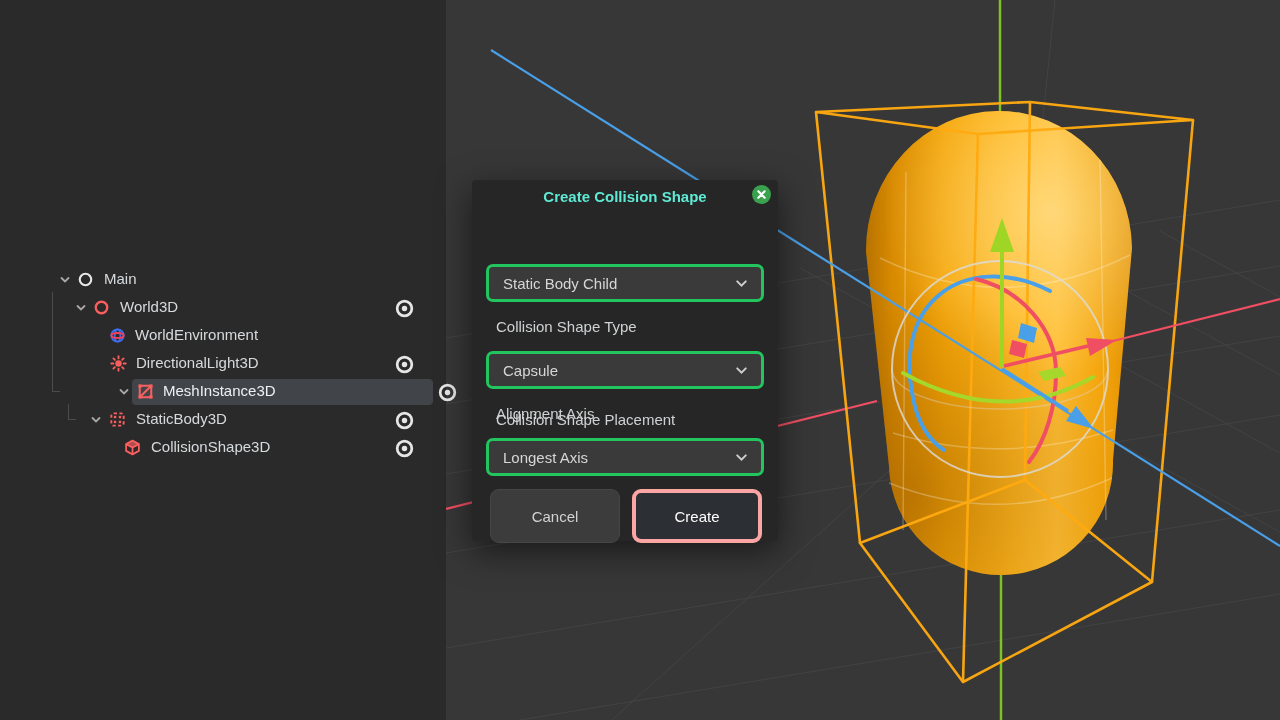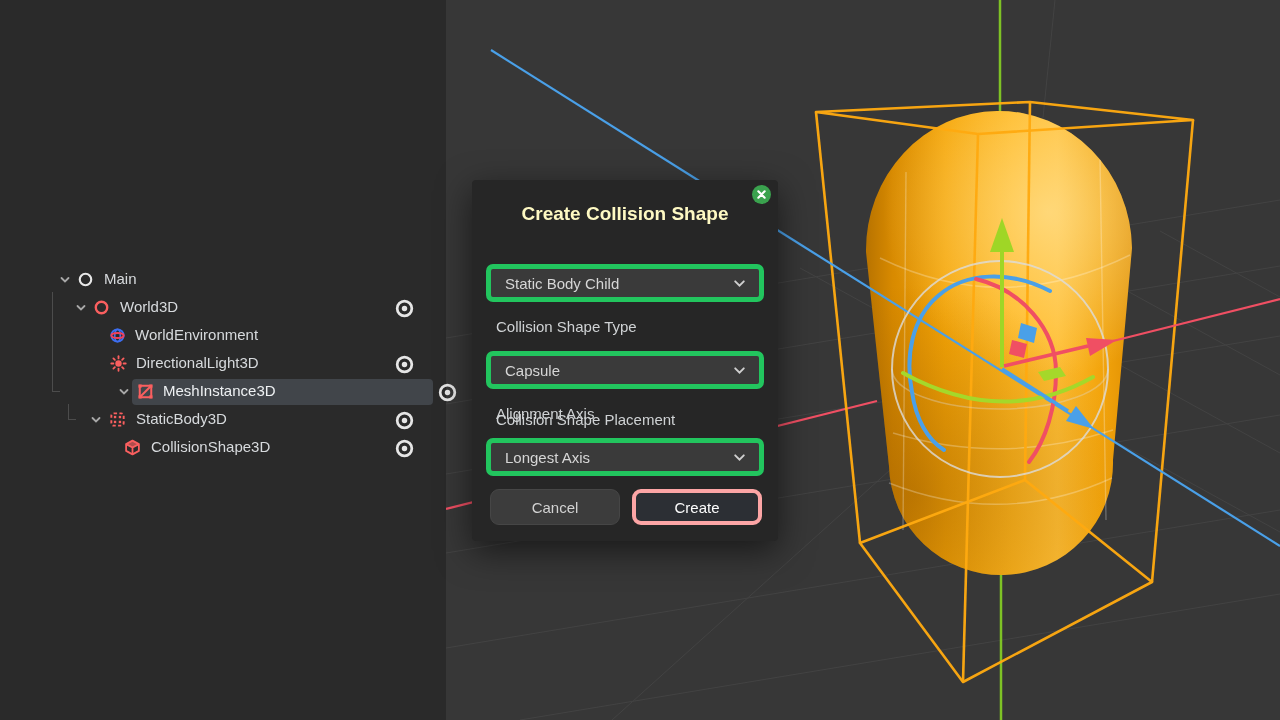--- a/index.html
+++ b/index.html
@@ -16,31 +16,31 @@
   .nlabel{position:absolute;top:4px;font-size:15px;color:#d7dadd;white-space:nowrap;}
   .sel .nlabel{color:#eef1f3;}
   .eye{position:absolute;left:380px;top:3px;width:23px;height:23px;cursor:pointer;}
 
   
   #viewport{position:absolute;left:446px;top:0;width:834px;height:720px;}
 
   
   #dialog{position:absolute;left:472px;top:180px;width:306px;height:361px;
           background:#262626;border-radius:4px;box-shadow:0 10px 34px rgba(0,0,0,.55);}
-  #dlg-title{position:absolute;left:0;top:23px;width:100%;text-align:center;
-             font-size:19px;font-weight:bold;color:#fef9c3;}
+  #dlg-title{position:absolute;left:0;top:8px;width:100%;text-align:center;
+             font-size:15px;font-weight:bold;color:#5eead4;}
   #dlg-close{position:absolute;right:7px;top:5px;width:19px;height:19px;border-radius:50%;
              background:#3aa24e;display:flex;align-items:center;justify-content:center;cursor:pointer;}
   .dlg-label{position:absolute;left:24px;font-size:15px;color:#cfd2d4;}
   .dlg-select{position:absolute;left:14px;width:278px;height:38px;background:#3a3a3a;
-              border:5px solid #22c55e;border-radius:7px;box-sizing:border-box;cursor:pointer;
+              border:3px solid #22c55e;border-radius:7px;box-sizing:border-box;cursor:pointer;
               display:flex;align-items:center;}
   .dlg-select .sel-text{margin-left:14px;font-size:15px;color:#d6d6d6;flex:1;}
   .dlg-select .sel-chev{margin-right:12px;width:15px;height:15px;}
-  .dlg-btn{position:absolute;top:309px;height:36px;width:130px;border-radius:9px;
+  .dlg-btn{position:absolute;top:309px;height:54px;width:130px;border-radius:9px;
            display:flex;align-items:center;justify-content:center;
            font-size:15px;cursor:pointer;box-sizing:border-box;}
   #btn-cancel{left:18px;background:#3c3c3c;color:#d2d2d2;border:1px solid #464646;}
   #btn-create{left:160px;background:#2c2f34;color:#fdfdfd;border:4px solid #fca5a5;}
 </style>
 </head>
 <body>
 
 <div id="stage">
 

